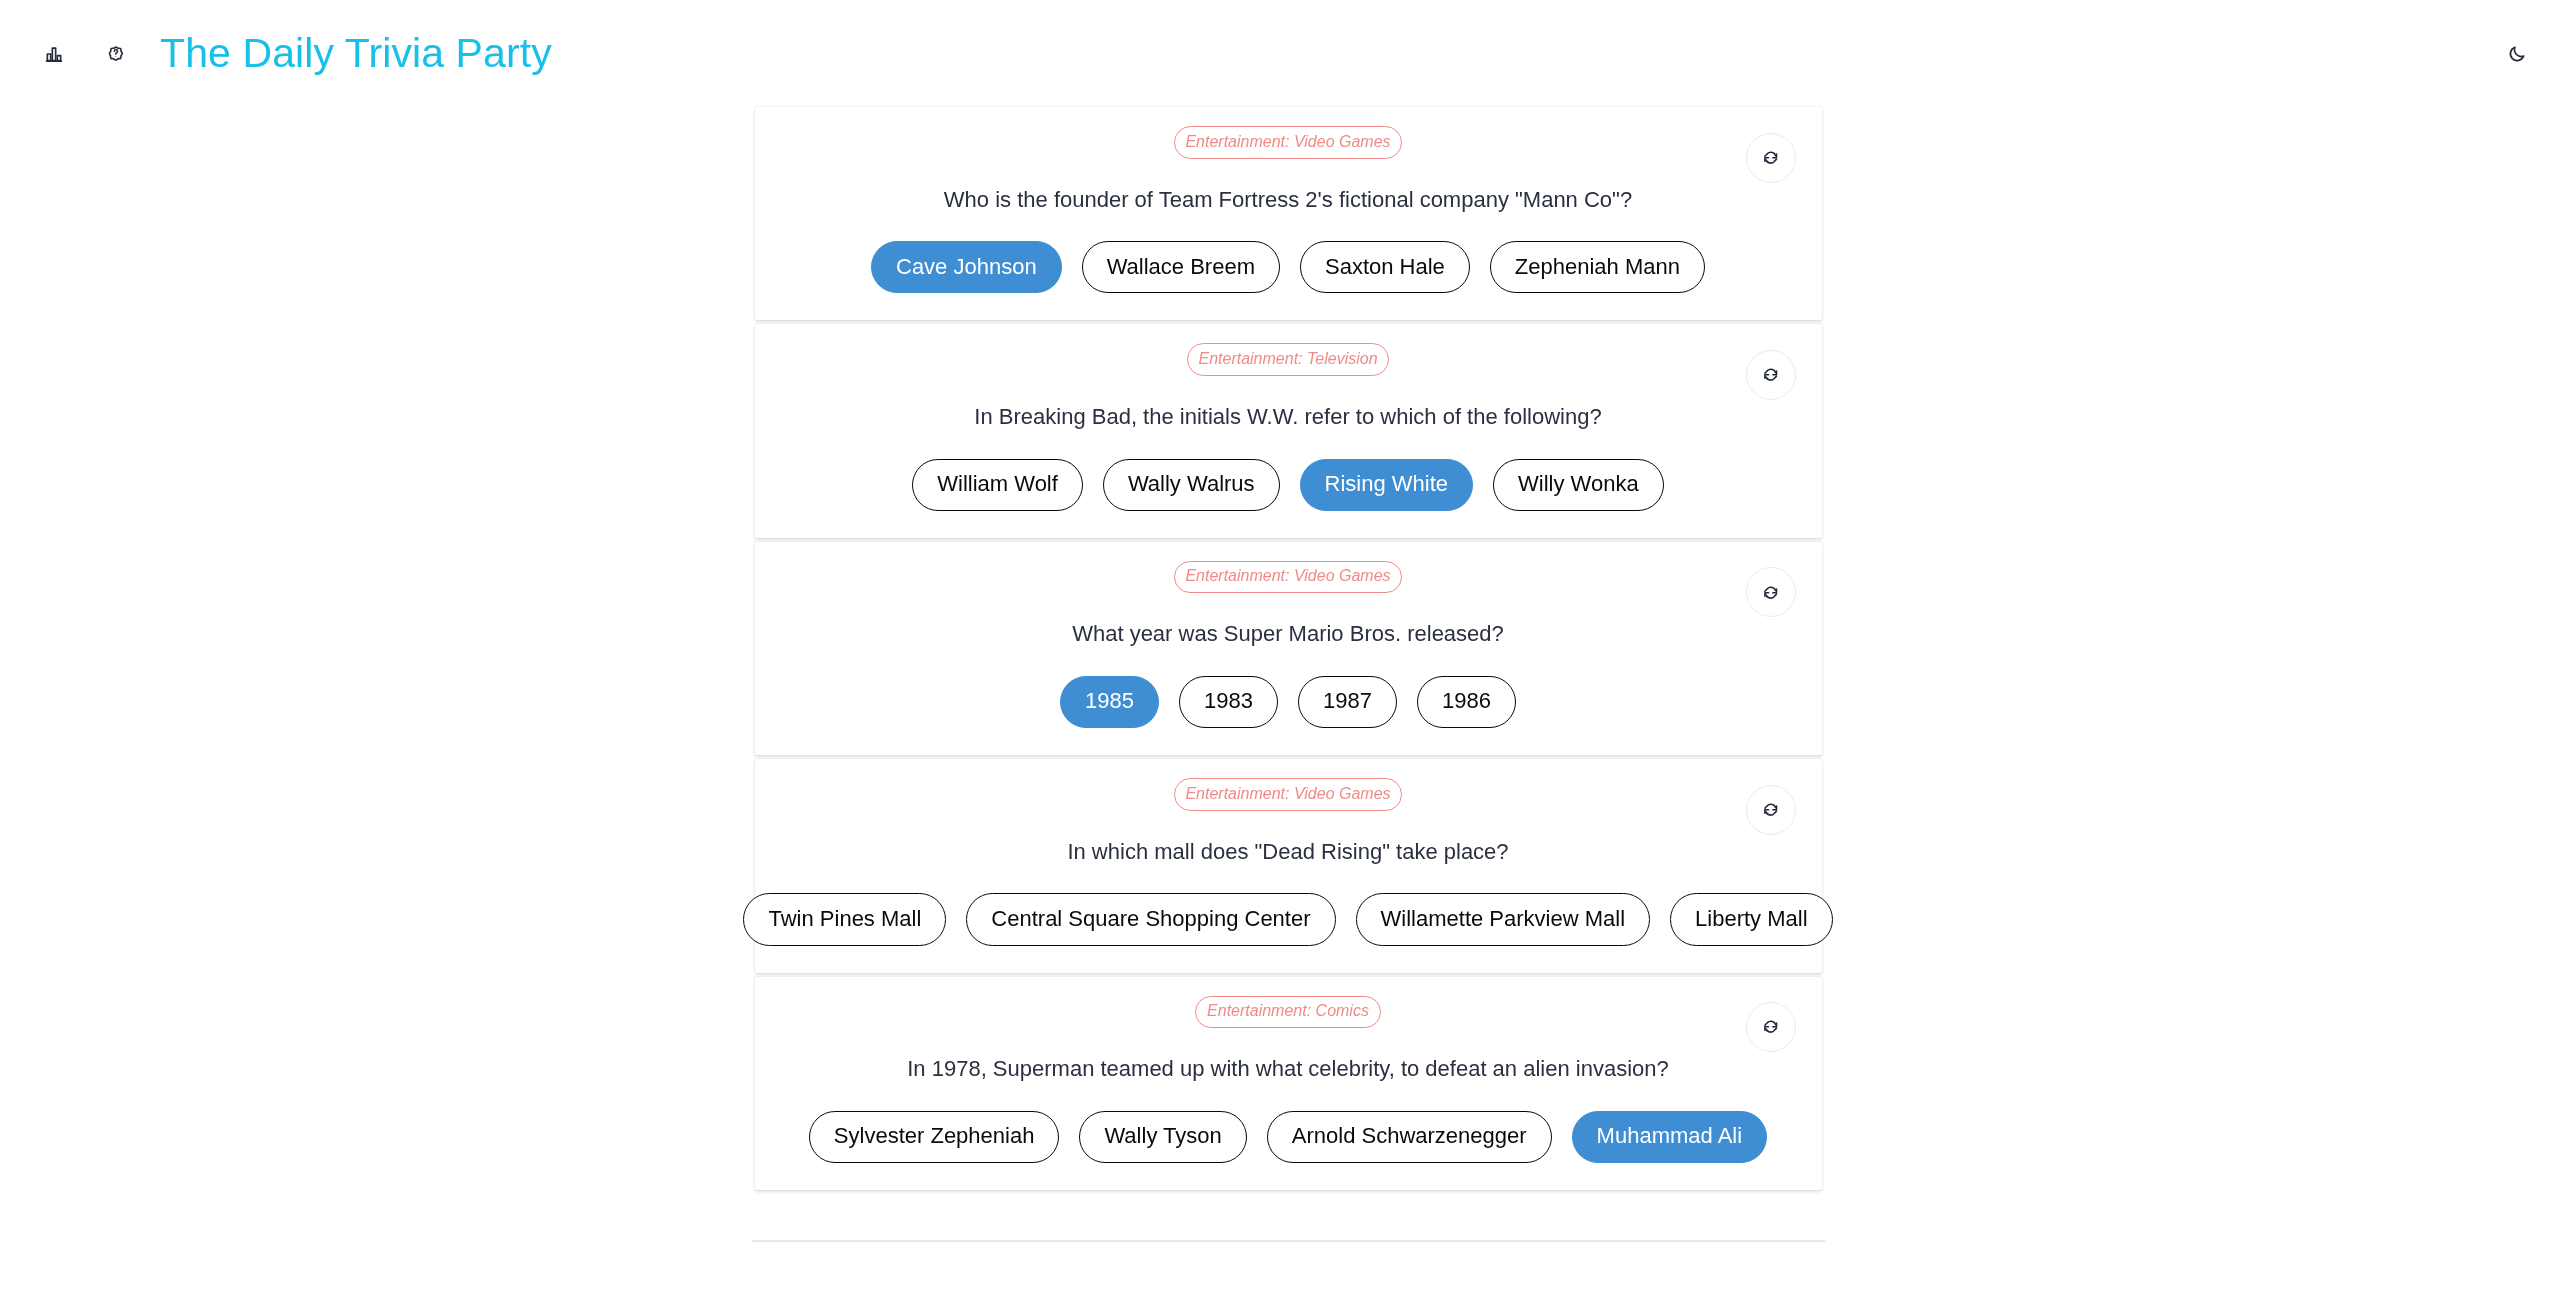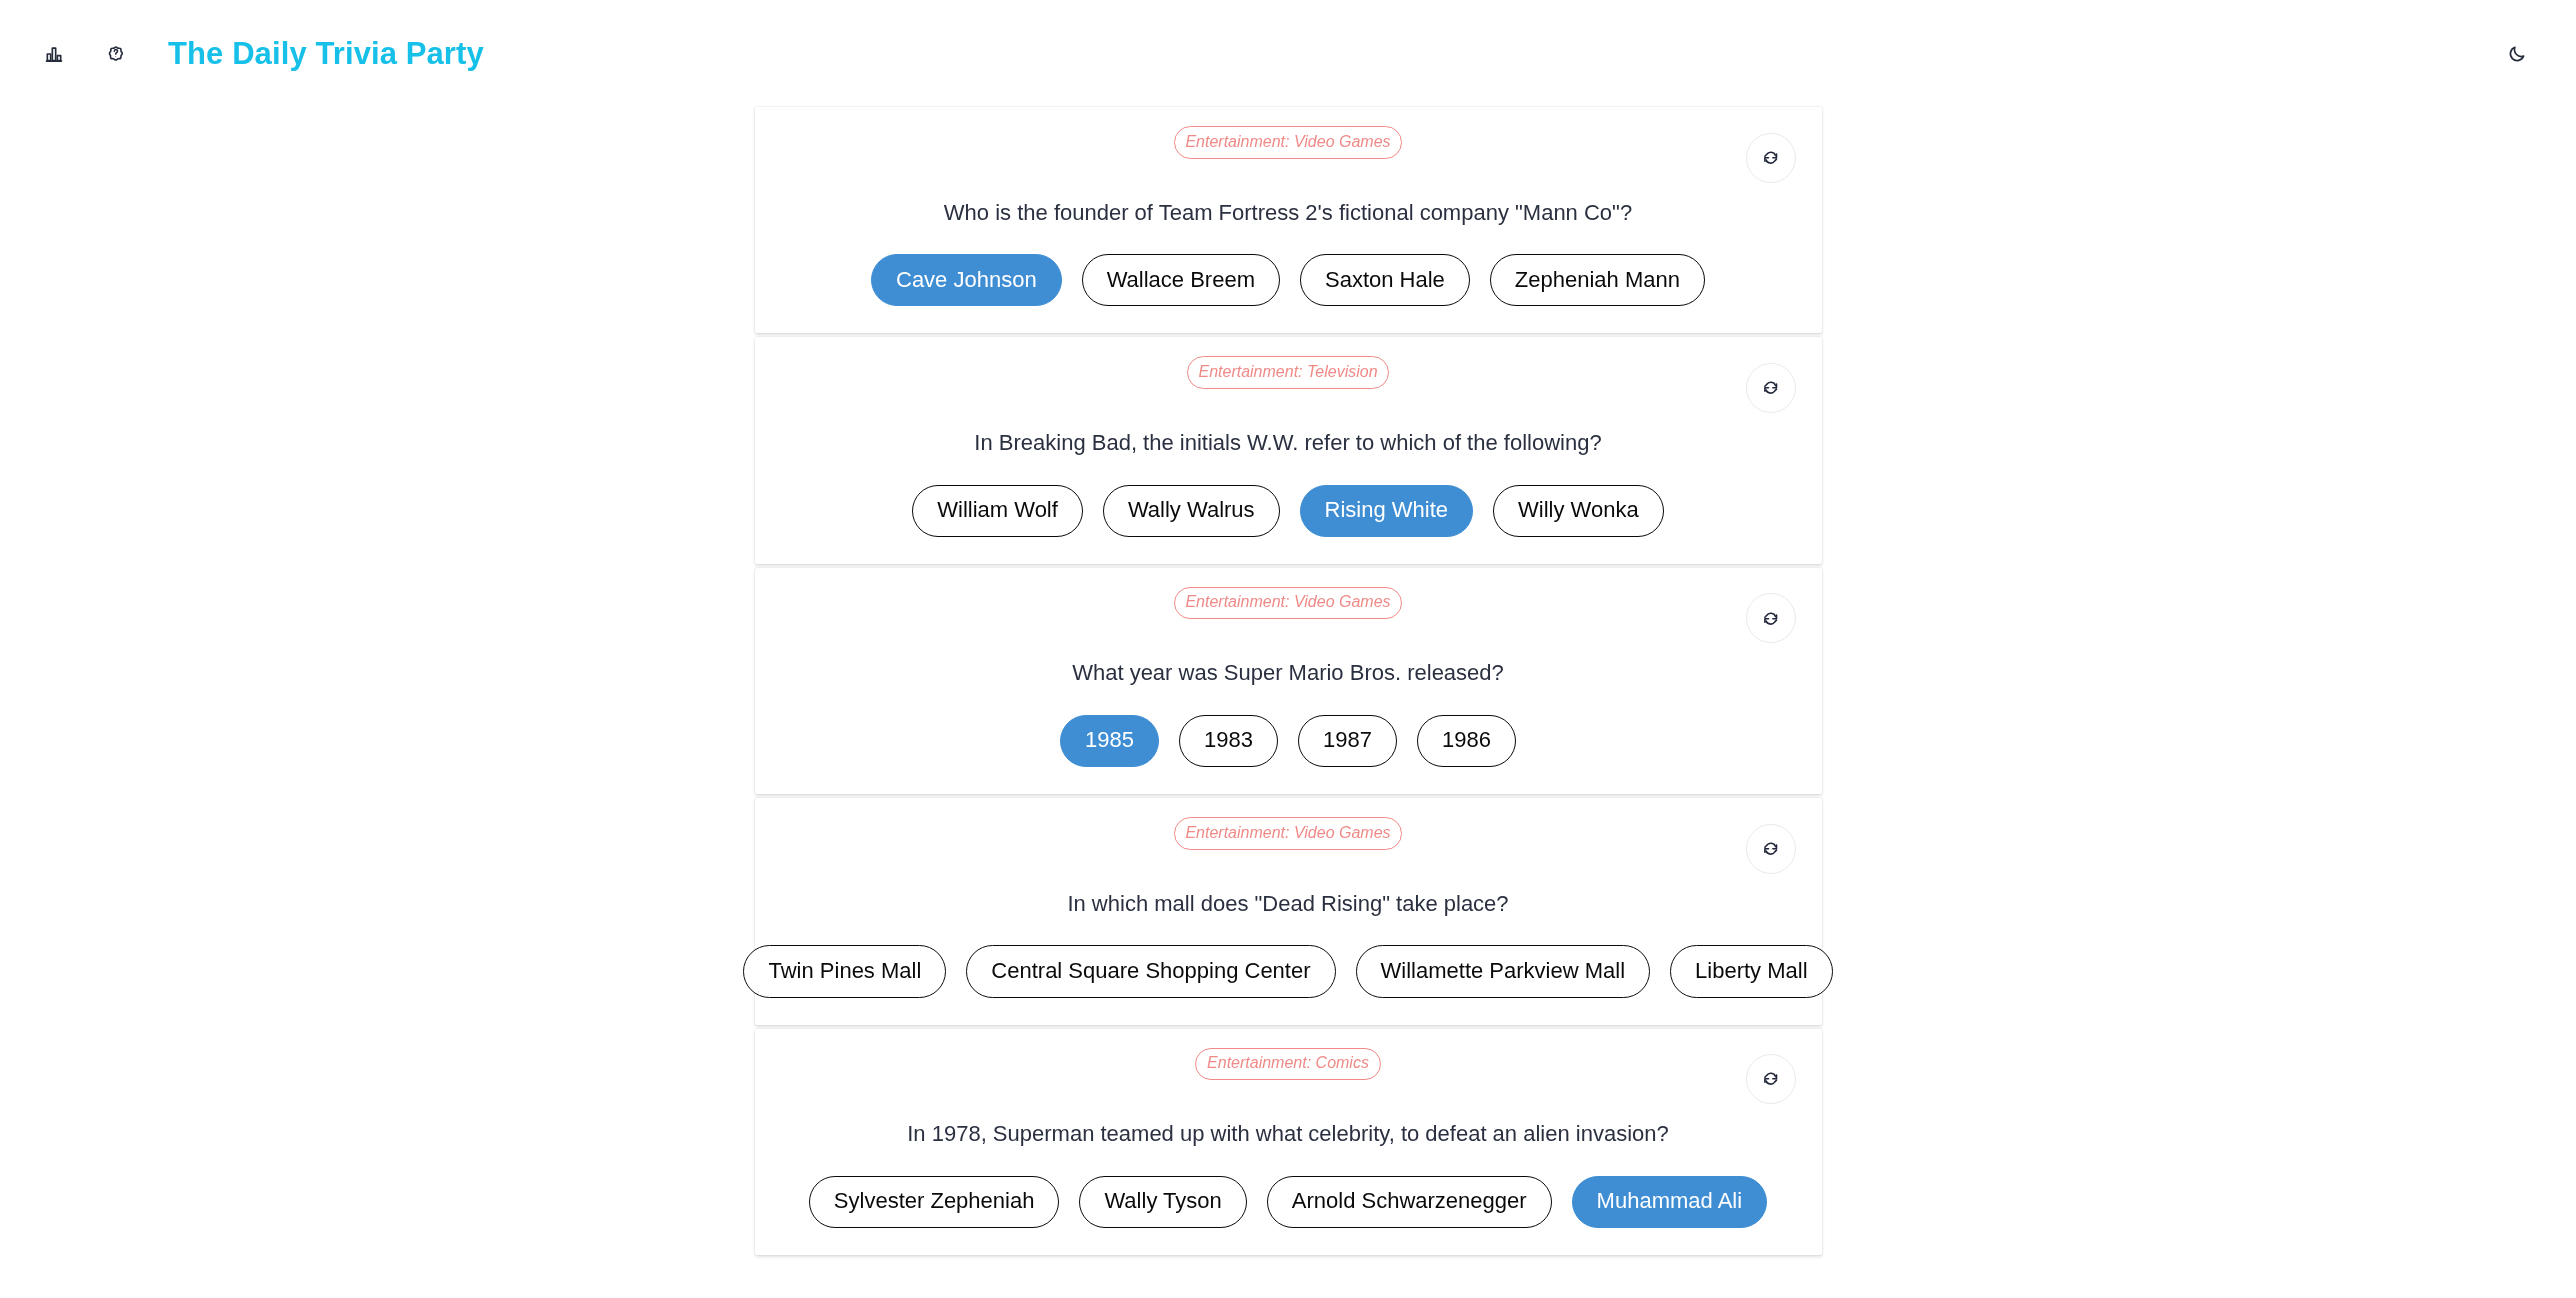--- a/index.html
+++ b/index.html
@@ -31,24 +31,24 @@
     display: flex;
     align-items: center;
     justify-content: center;
     cursor: pointer;
     background: none;
     border: none;
   }
   .icon-btn svg { display: block; }
   .app-title {
     color: #16c0e8;
-    font-size: 31px;
-    font-weight: 700;
+    font-size: 41px;
+    font-weight: 400;
     letter-spacing: 0.1px;
-    margin-left: 9px;
+    margin-left: 1px;
     white-space: nowrap;
   }
   .topbar-right {
     margin-left: auto;
     display: flex;
     align-items: center;
   }
 
   
   .page {
@@ -81,21 +81,21 @@
     color: #ef8a87;
     border-radius: 670px;
     font-style: italic;
     font-size: 16px;
     line-height: 1;
     padding: 6.7px 10.7px 8px 10.7px;
     white-space: nowrap;
   }
 
   .question {
-    margin-top: 40px;
+    margin-top: 27px;
     color: #2a3040;
     font-size: 22px;
     line-height: 1.25;
     text-align: center;
     white-space: nowrap;
   }
 
   .answers {
     margin-top: 28px;
     display: flex;

